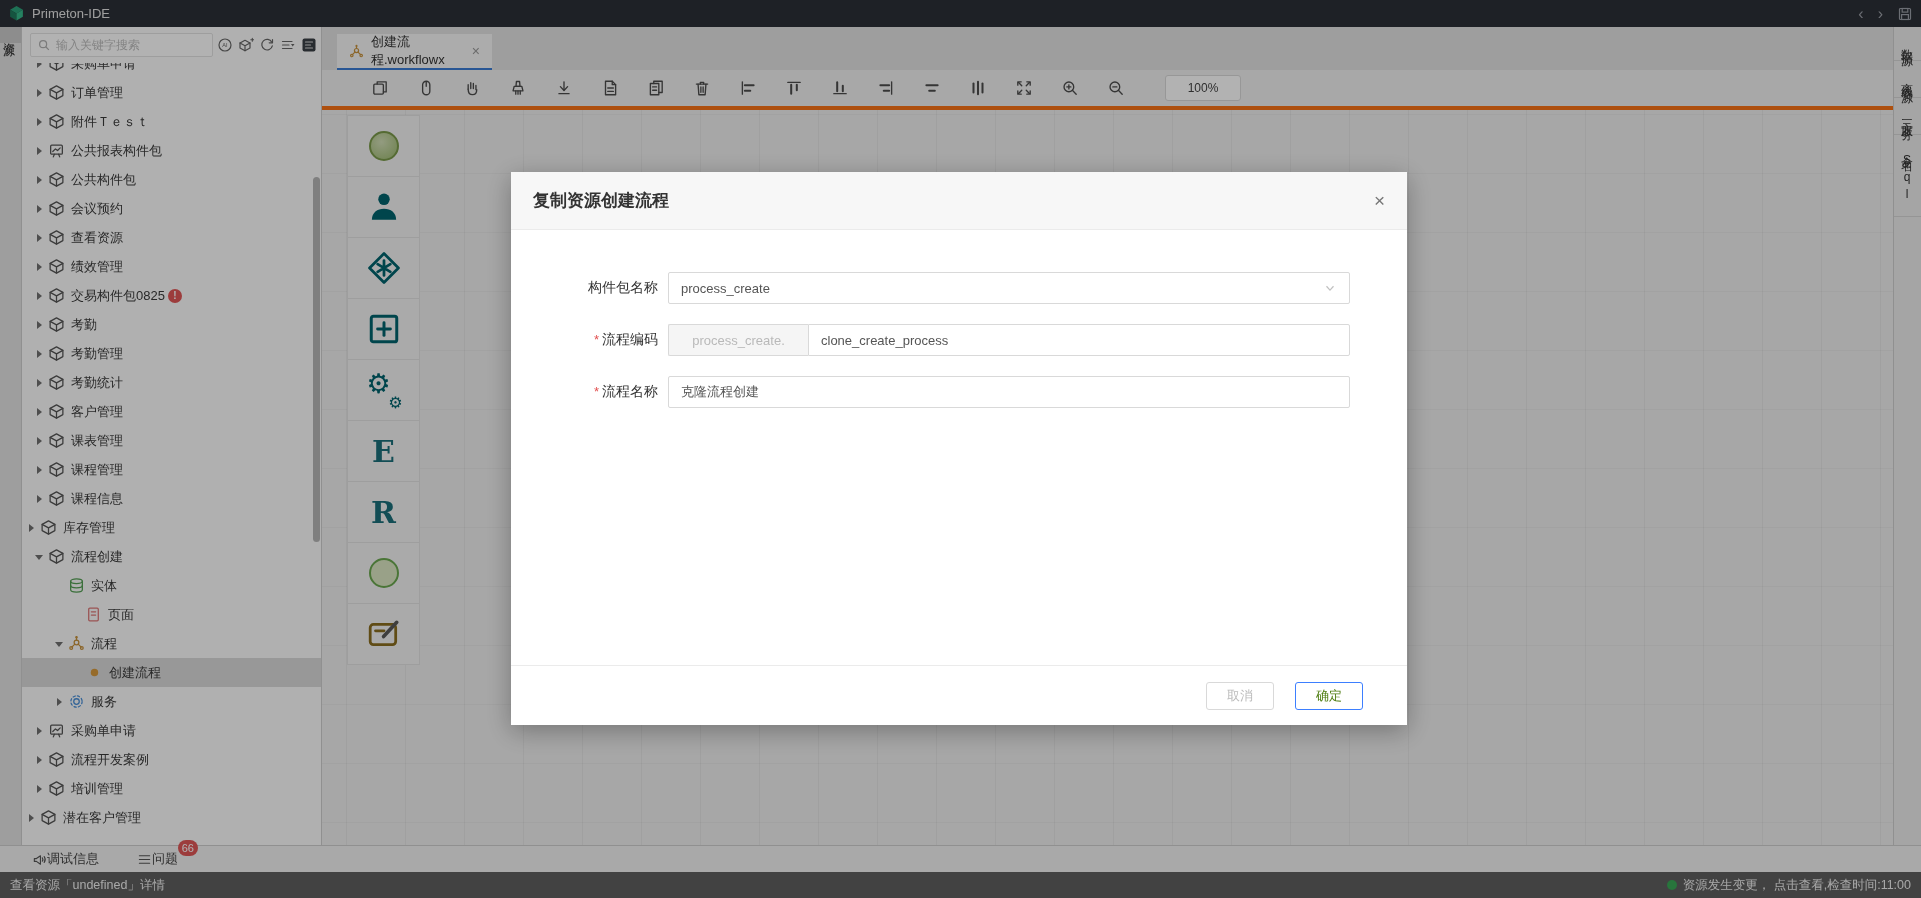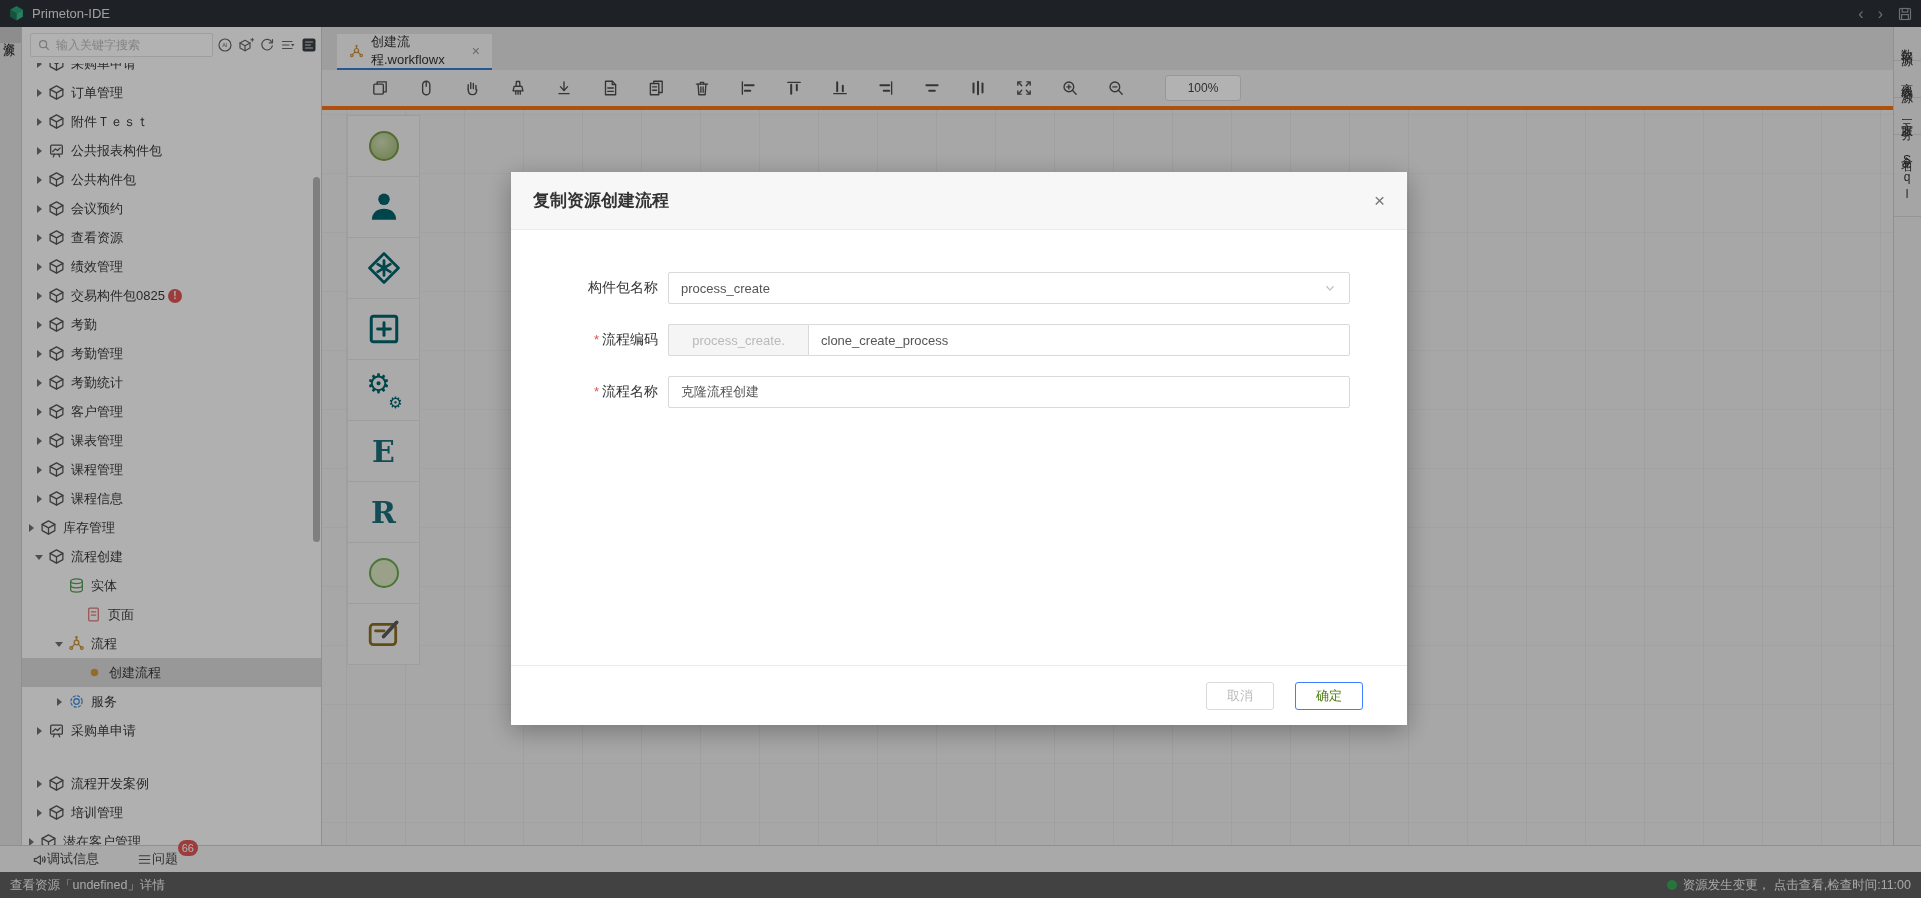--- a/index.html
+++ b/index.html
@@ -519,21 +519,21 @@
             </span>
             <span class="ticon">
               <svg viewBox="0 0 16 16" fill="none" stroke="#555" stroke-width="1.2" stroke-linecap="round" stroke-linejoin="round" width="100%" height="100%">
                 <rect x="2.5" y="3" width="11" height="8.5" rx="1"></rect>
                 <polyline points="4.5,9 7,6.5 9,8 11.5,5.5"></polyline>
                 <path d="M6 11.5 L5 14 M10 11.5 L11 14"></path>
               </svg>
             </span>
             <span>采购单申请</span>
           </div>
-          <div class="trow" style="padding-left: 8px; margin-top: 24px;">
+          <div class="trow" style="padding-left: 8px;">
             <span class="arrow">
               <svg viewBox="0 0 16 16" fill="none" stroke="#4d4d4d" stroke-width="1.2" stroke-linecap="round" stroke-linejoin="round" width="100%" height="100%">
                 <path d="M6 4 L11 8 L6 12 Z" fill="#707070" stroke="none"></path>
               </svg>
             </span>
             <span class="ticon">
               <svg viewBox="0 0 16 16" fill="none" stroke="#555" stroke-width="1.2" stroke-linecap="round" stroke-linejoin="round" width="100%" height="100%">
                 <path d="M8 1.8 L14 5.1 V10.9 L8 14.2 L2 10.9 V5.1 Z"></path>
                 <path d="M2 5.1 L8 8.4 L14 5.1 M8 8.4 V14.2"></path>
               </svg>

